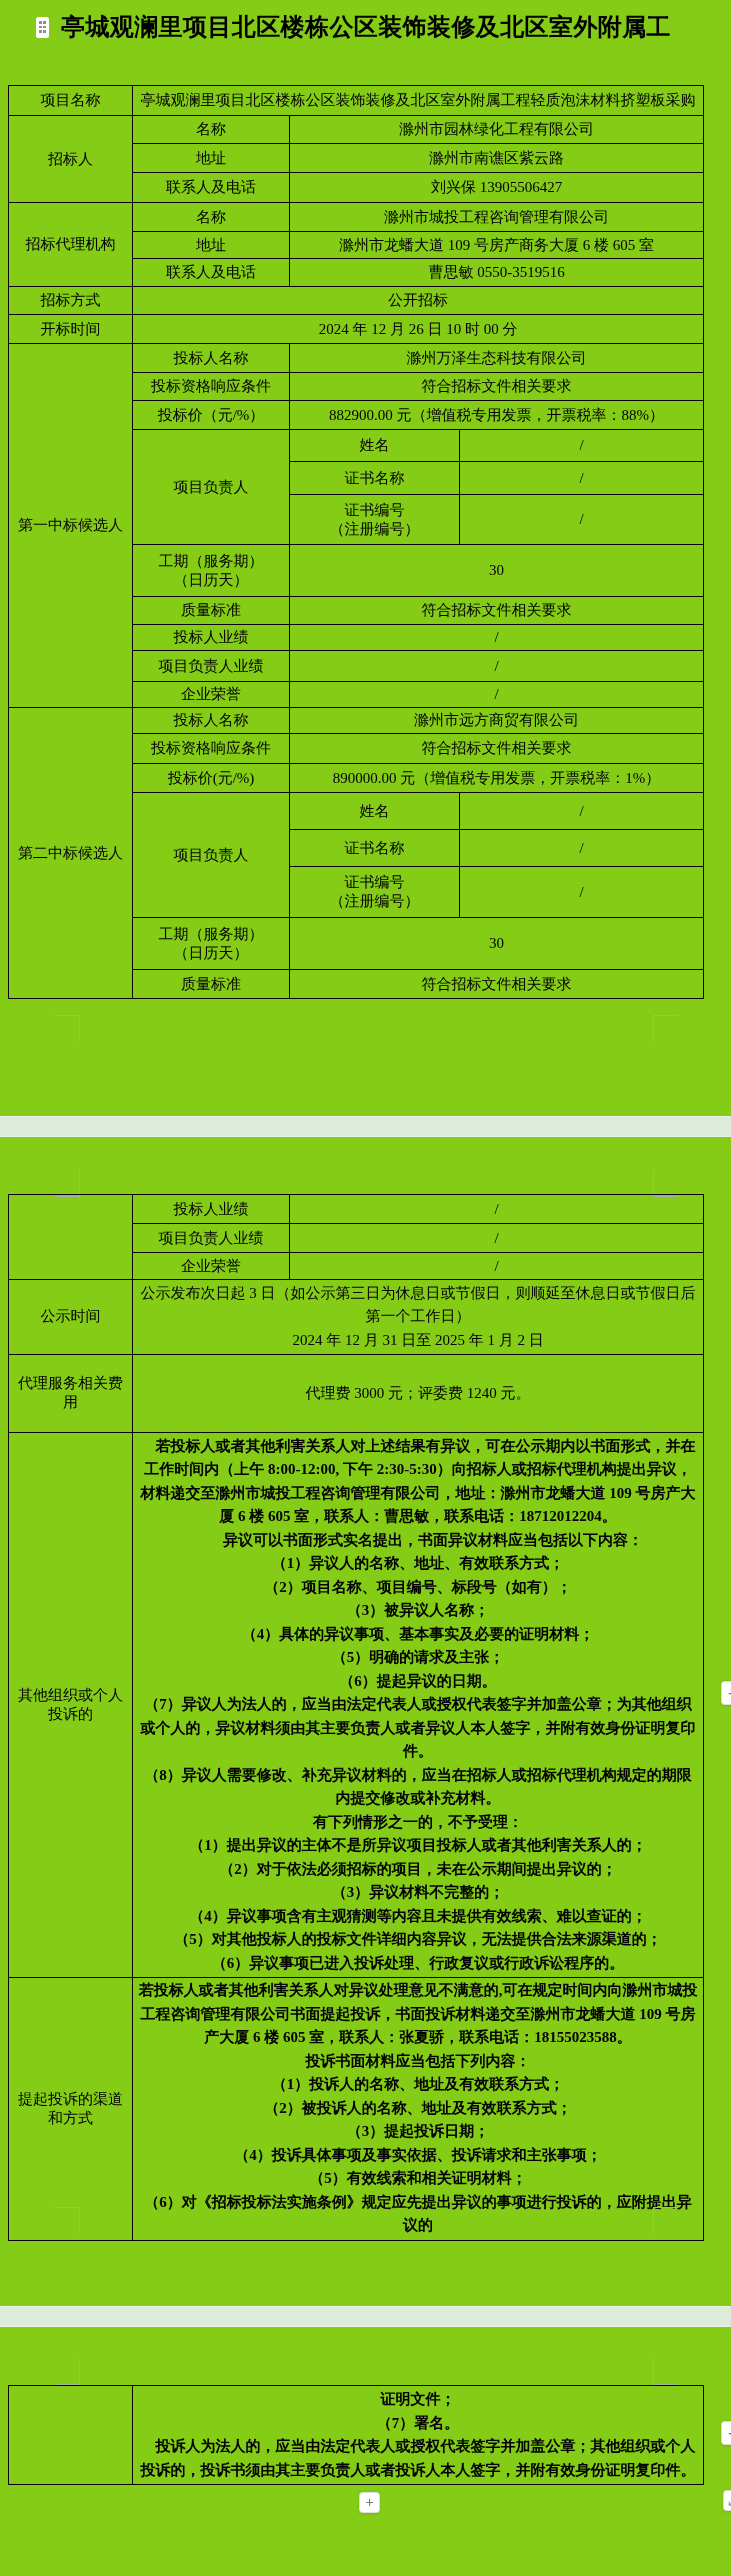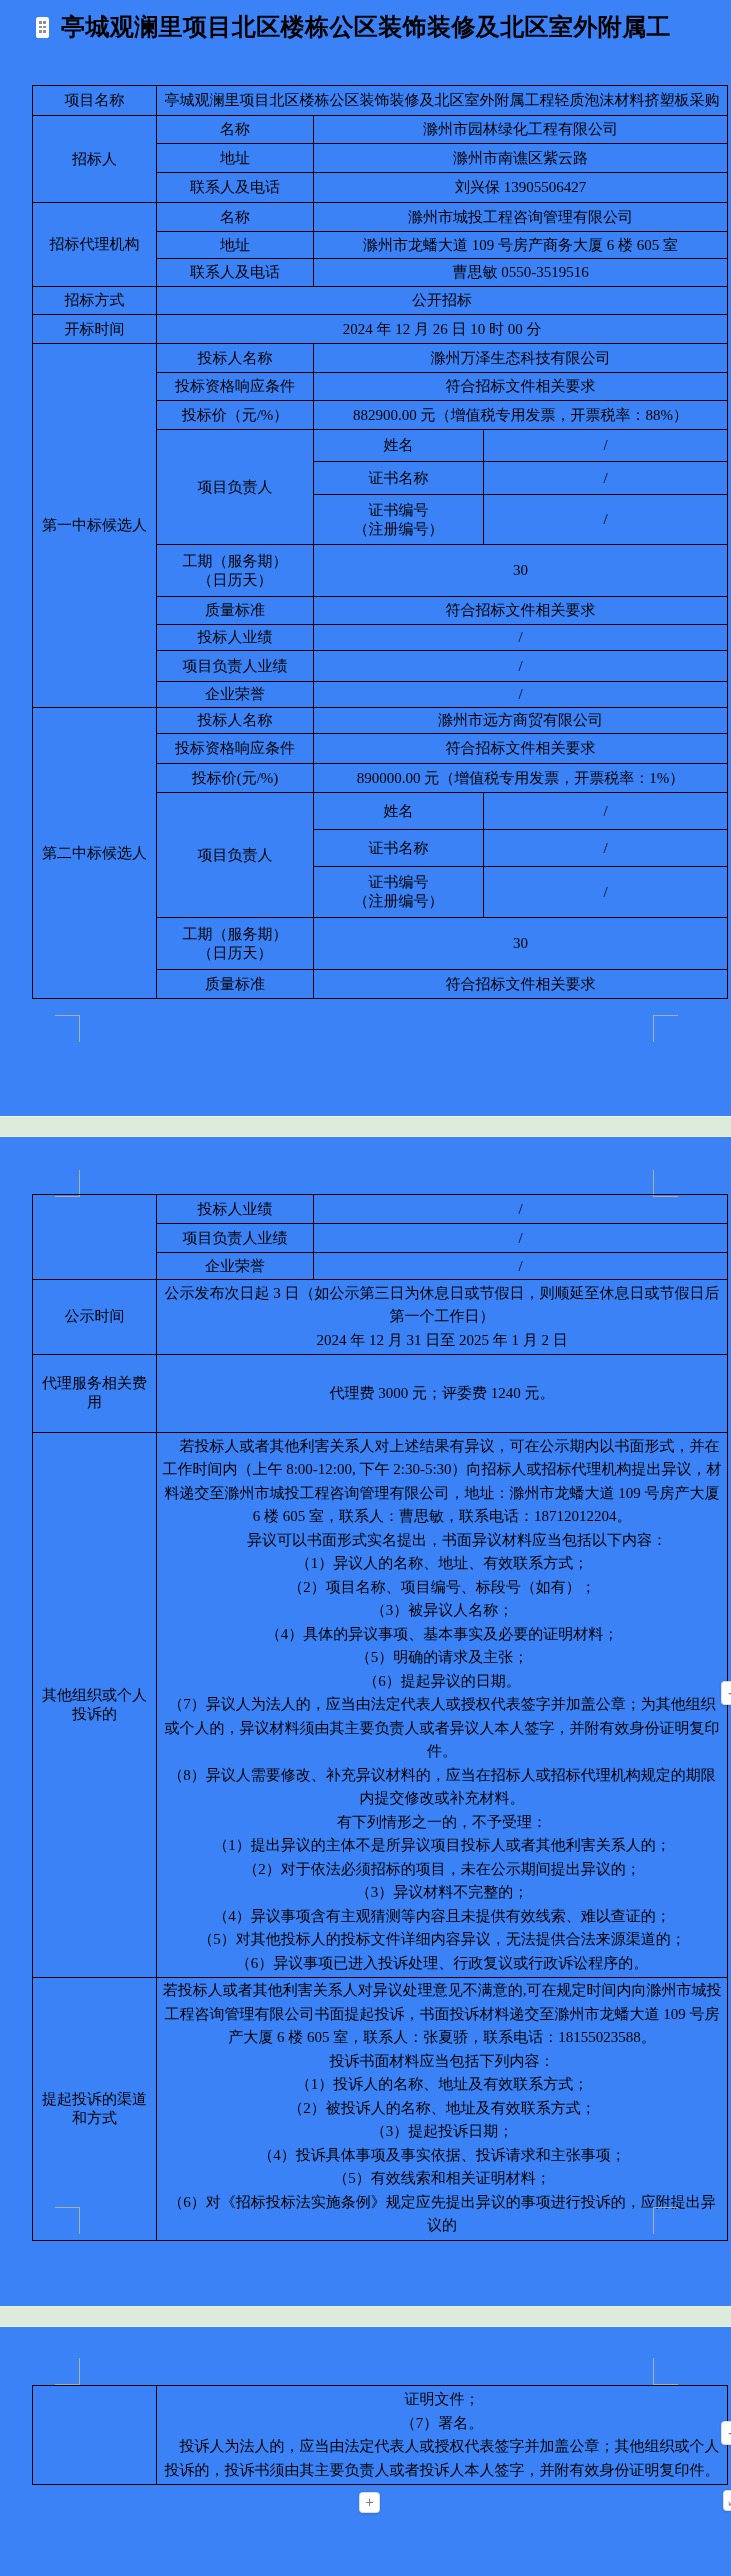--- a/index.html
+++ b/index.html
@@ -1,55 +1,55 @@
 <!DOCTYPE html>
 <html style="font-size:14px"><head>
 <meta charset="utf-8">
 <style>
   html,body{margin:0;padding:0;}
   #screen{
     position:relative;
     width:732px;height:2576px;
-    background:#3b82f6;
+    background:#84cc16;
     overflow:hidden;
     font-family:"Liberation Serif","DejaVu Serif",serif;
     color:#000;
   }
   
   .drag-handle{
     position:absolute;left:36px;top:16.5px;width:13px;height:21px;
     background:#fff;border-radius:2.6px;
     display:flex;flex-wrap:wrap;align-content:center;justify-content:center;gap:1.7px;
     padding:0 1.7px;box-sizing:border-box;
   }
   .drag-handle .dot{width:2.6px;height:2.6px;background:#8f8f8f;flex:0 0 2.6px;}
   
   .doc-title{
     position:absolute;top:10.4px;left:0;width:100%;
     text-align:center;font-family:"Liberation Sans","DejaVu Sans",sans-serif;
     font-weight:700;font-size:24px;line-height:34px;letter-spacing:0.4px;
   }
   
   table.doc-table{
-    position:absolute;left:32px;
+    position:absolute;left:8px;
     border-collapse:collapse;table-layout:fixed;
     border:1.7px solid #000;
     background:transparent;
   }
   table.doc-table td{
     border:0.9px solid #000;
     font-size:15px;
     text-align:center;vertical-align:middle;
     padding:1.7px 5.2px;
     white-space:pre-line;
     overflow:hidden;
   }
   td.txt{
     text-align:left;font-size:14px;line-height:23.5px;
-    padding:4.3px 7.8px;vertical-align:middle;
+    padding:4.3px 7.8px;vertical-align:middle;font-weight:bold;
   }
   
   .page-sep{
     position:absolute;left:0;width:100%;height:19px;
     background:#dcebda;
     border-top:0.9px solid #e8f2e7;border-bottom:0.9px solid #e8f2e7;
   }
   
   .mark{position:absolute;width:23.5px;height:26px;}
   .mark.bl{border-top:0.9px solid #a3b3a3;border-right:0.9px solid #a3b3a3;}

